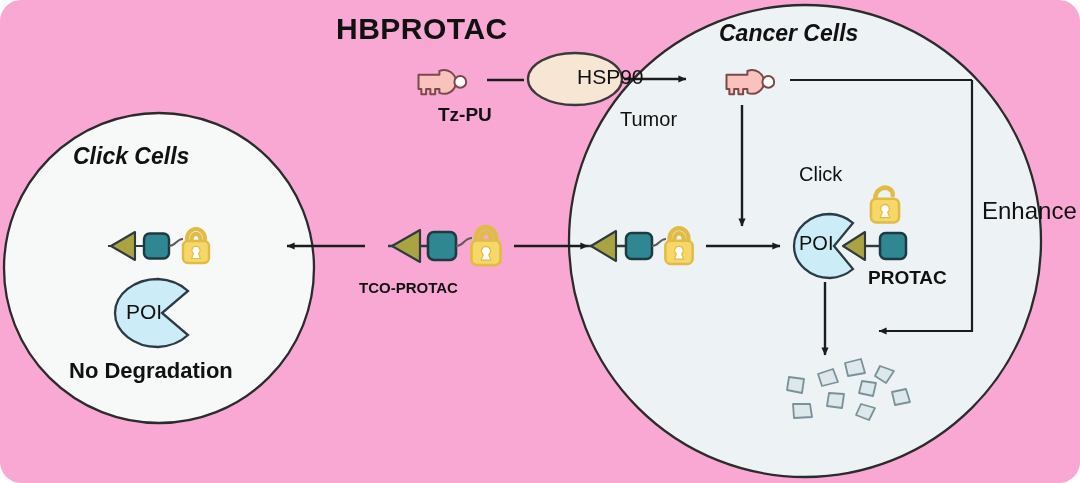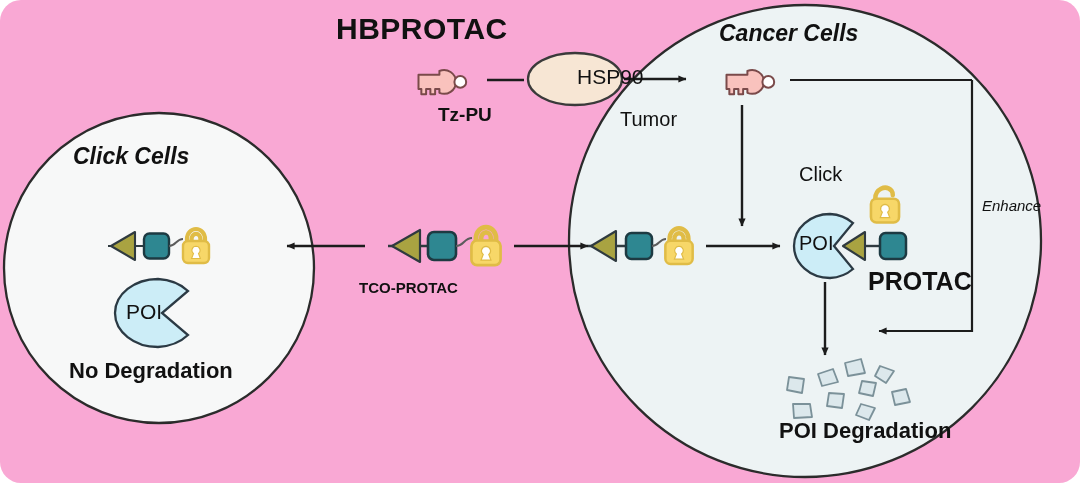--- a/index.html
+++ b/index.html
@@ -140,31 +140,30 @@
   <div class="lbl bold" style="left:336px;top:12px;font-size:30px;letter-spacing:0.5px;">HBPROTAC</div>
 
   <div class="lbl bold" style="left:394px;top:104px;font-size:19px;margin-left:44px;">Tz-PU</div>
 
   <div class="lbl" style="left:541px;top:65px;font-size:21px;margin-left:36px;">HSP90</div>
 
   <div class="lbl" style="left:620px;top:108px;font-size:20px;">Tumor</div>
 
   <div class="lbl" style="left:754px;top:163px;font-size:20px;margin-left:45px;">Click</div>
 
-  <div class="lbl" style="left:982px;top:197px;font-size:15px;font-style:italic;">Enhance</div>
+  <div class="lbl" style="left:982px;top:197px;font-size:24px;">Enhance</div>
 
   <div class="lbl ital" style="left:73px;top:143px;font-size:23px;">Click Cells</div>
 
   <div class="lbl ital" style="left:719px;top:20px;font-size:23px;">Cancer Cells</div>
 
   <div class="lbl bold" style="left:359px;top:279px;font-size:15px;">TCO-PROTAC</div>
 
-  <div class="lbl bold" style="left:868px;top:267px;font-size:25px;">PROTAC</div>
+  <div class="lbl bold" style="left:868px;top:267px;font-size:19px;">PROTAC</div>
 
   <div class="lbl" style="left:126px;top:300px;font-size:21px;">POI</div>
 
   <div class="lbl" style="left:799px;top:232px;font-size:20px;">POI</div>
 
   <div class="lbl bold" style="left:69px;top:358px;font-size:22px;text-align:center;">No Degradation</div>
 
-  <div class="lbl bold" style="left:779px;top:418px;font-size:22px;">POI Degradation</div>
 
 </div>
 
 </body></html>

